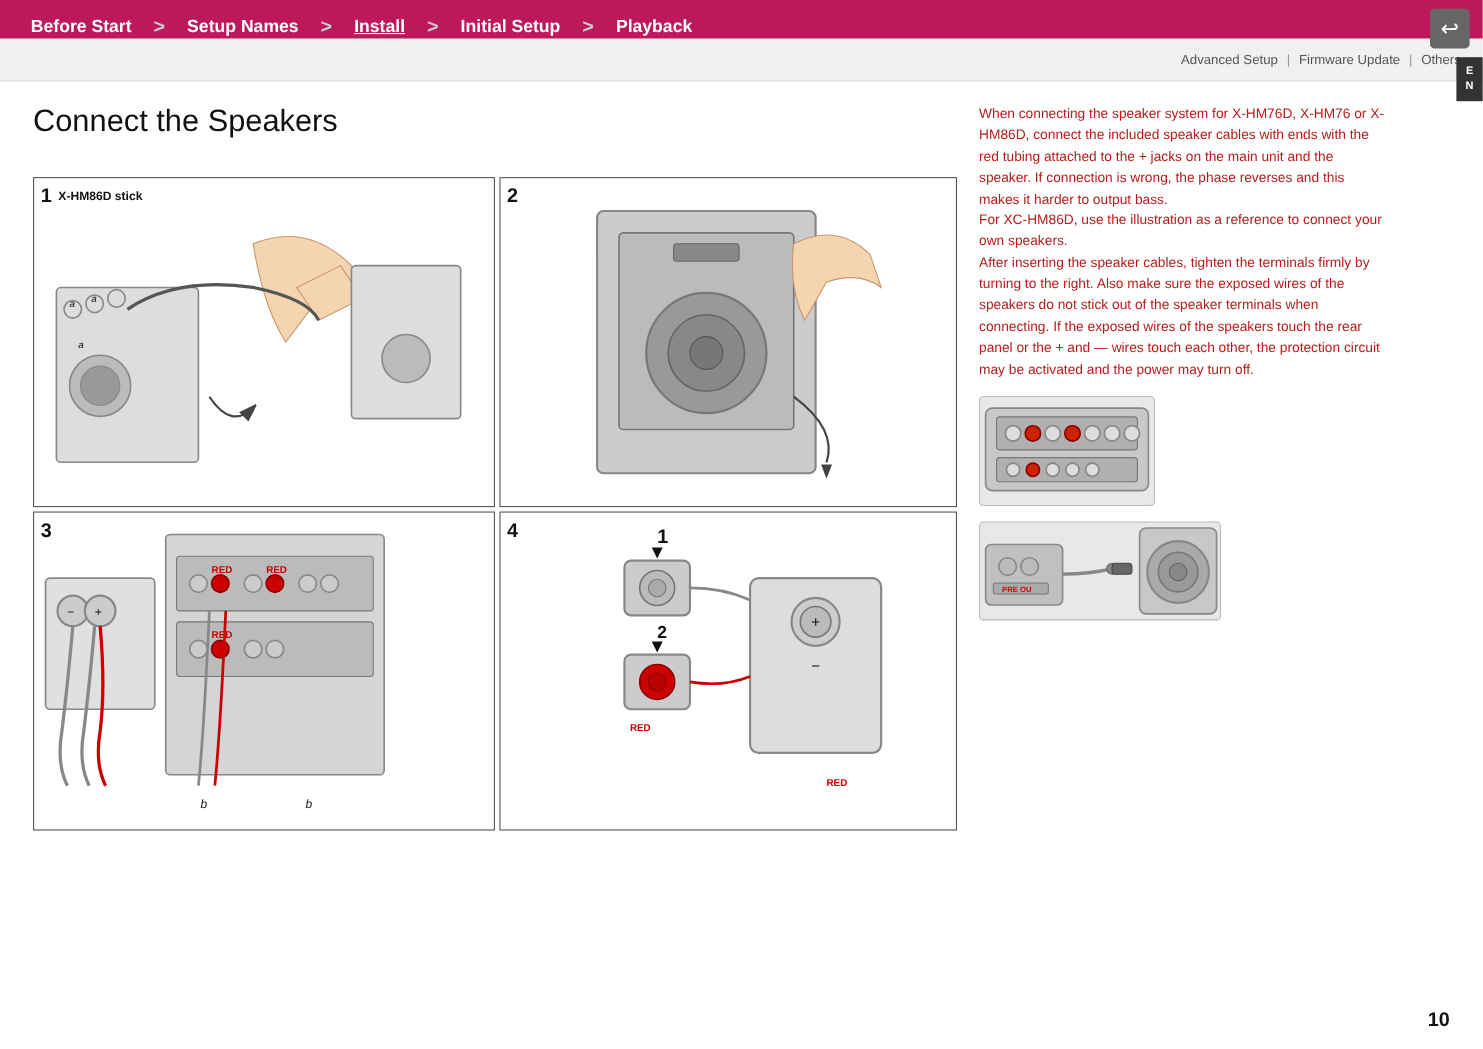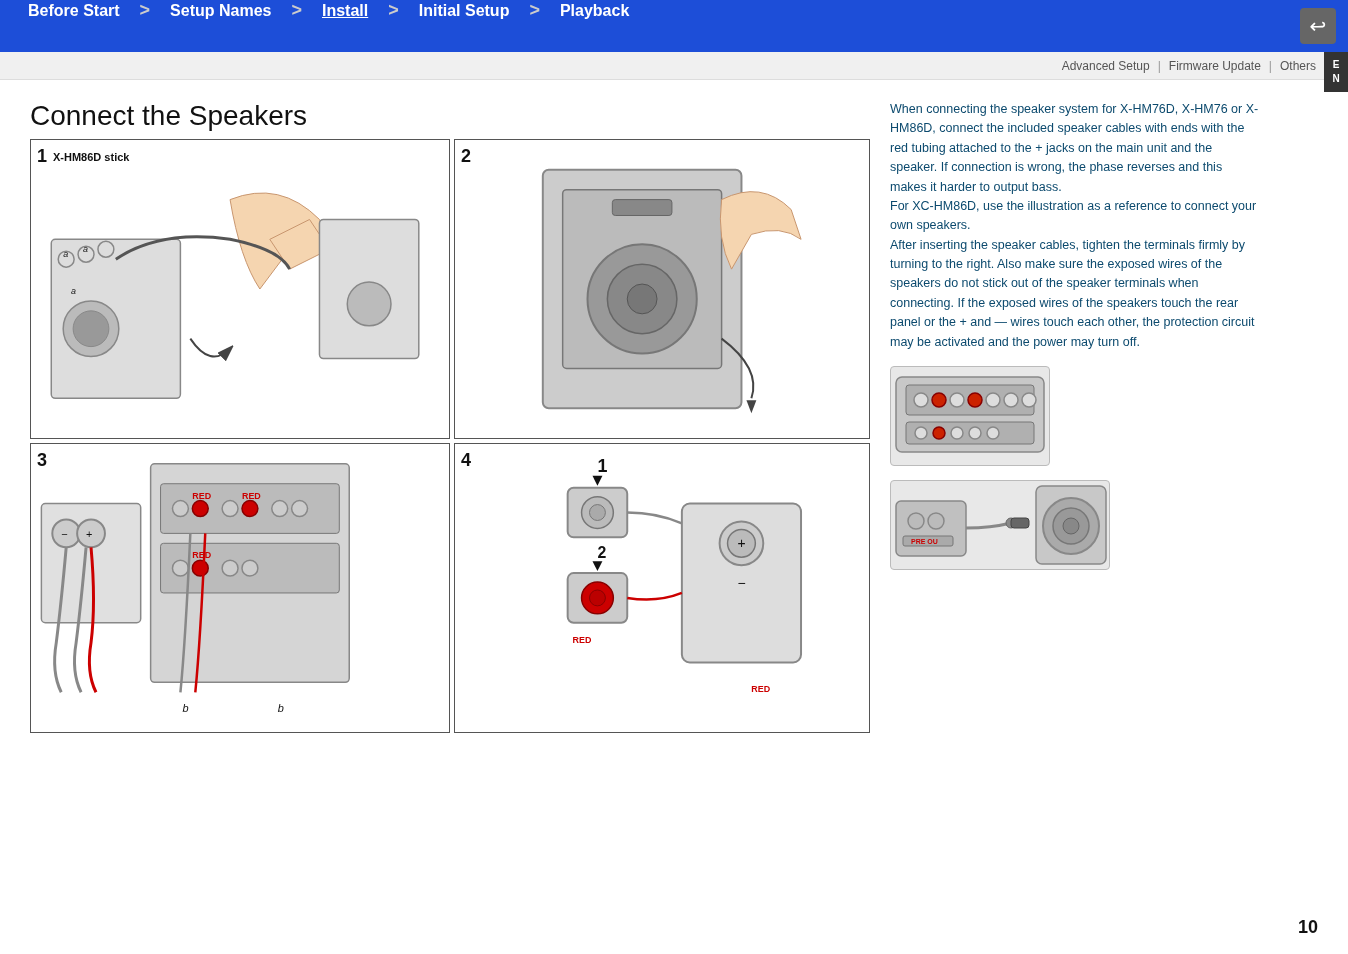--- a/index.html
+++ b/index.html
@@ -7,24 +7,24 @@
       width: 1348px;
       height: 954px;
       background: #fff;
       font-family: Arial, Helvetica, sans-serif;
       overflow: hidden;
       position: relative;
     }
 
     
     .top-nav {
-      background: #1d4ed8;
-      height: 52px;
-      display: flex;
-      align-items: flex-start;
+      background: #be185d;
+      height: 35px;
+      display: flex;
+      align-items: flex-end;
       padding: 0 16px;
       position: relative;
     }
     .top-nav .nav-items {
       display: flex;
       align-items: center;
       gap: 8px;
       flex: 1;
     }
     .top-nav .nav-item {
@@ -56,25 +56,25 @@
       align-items: center;
       justify-content: center;
       cursor: pointer;
       color: #fff;
       font-size: 20px;
     }
 
     
     .sub-nav {
       background: #f0f0f0;
-      height: 28px;
+      height: 39px;
       display: flex;
       align-items: center;
       justify-content: flex-end;
-      padding: 0 32px;
+      padding: 0 20px;
       border-bottom: 1px solid #ddd;
       font-size: 12px;
       color: #555;
       gap: 8px;
     }
     .sub-nav .sub-nav-separator {
       color: #999;
     }
 
     
@@ -102,21 +102,21 @@
 
     
     .left-section {
       flex: 1;
       max-width: 840px;
     }
 
     .page-title {
       font-size: 28px;
       font-weight: normal;
-      margin-bottom: 7px;
+      margin-bottom: 35px;
       color: #111;
     }
 
     
     .image-grid {
       display: flex;
       flex-direction: column;
       gap: 4px;
     }
 
@@ -183,21 +183,21 @@
       width: 100%;
       height: 100%;
     }
 
     
     .right-section {
       width: 370px;
       flex-shrink: 0;
       font-size: 12.5px;
       line-height: 1.55;
-      color: #0c4a6e;
+      color: #b91c1c;
     }
 
     .right-section p {
       margin-bottom: 14px;
     }
 
     .connector-img {
       width: 160px;
       height: 100px;
       background: #e8e8e8;

